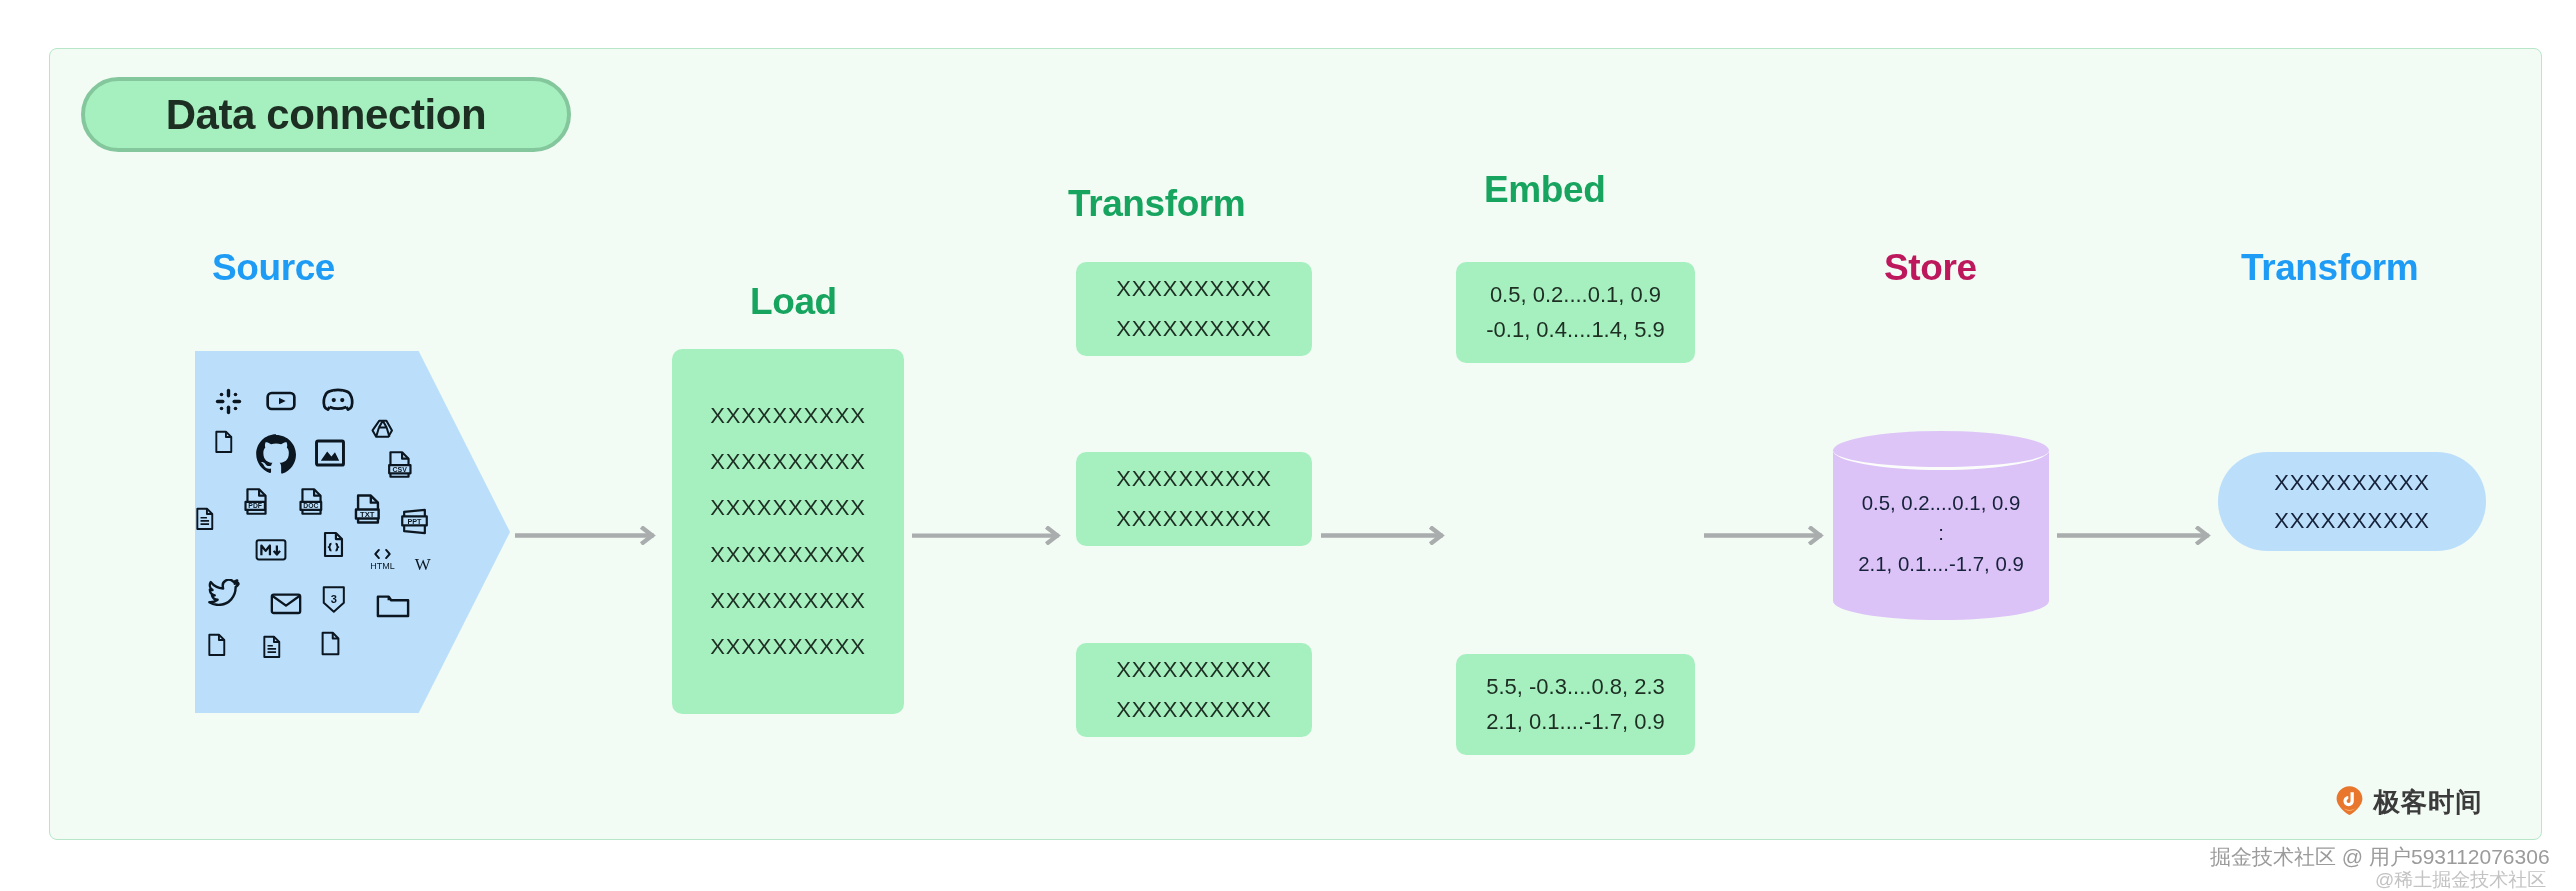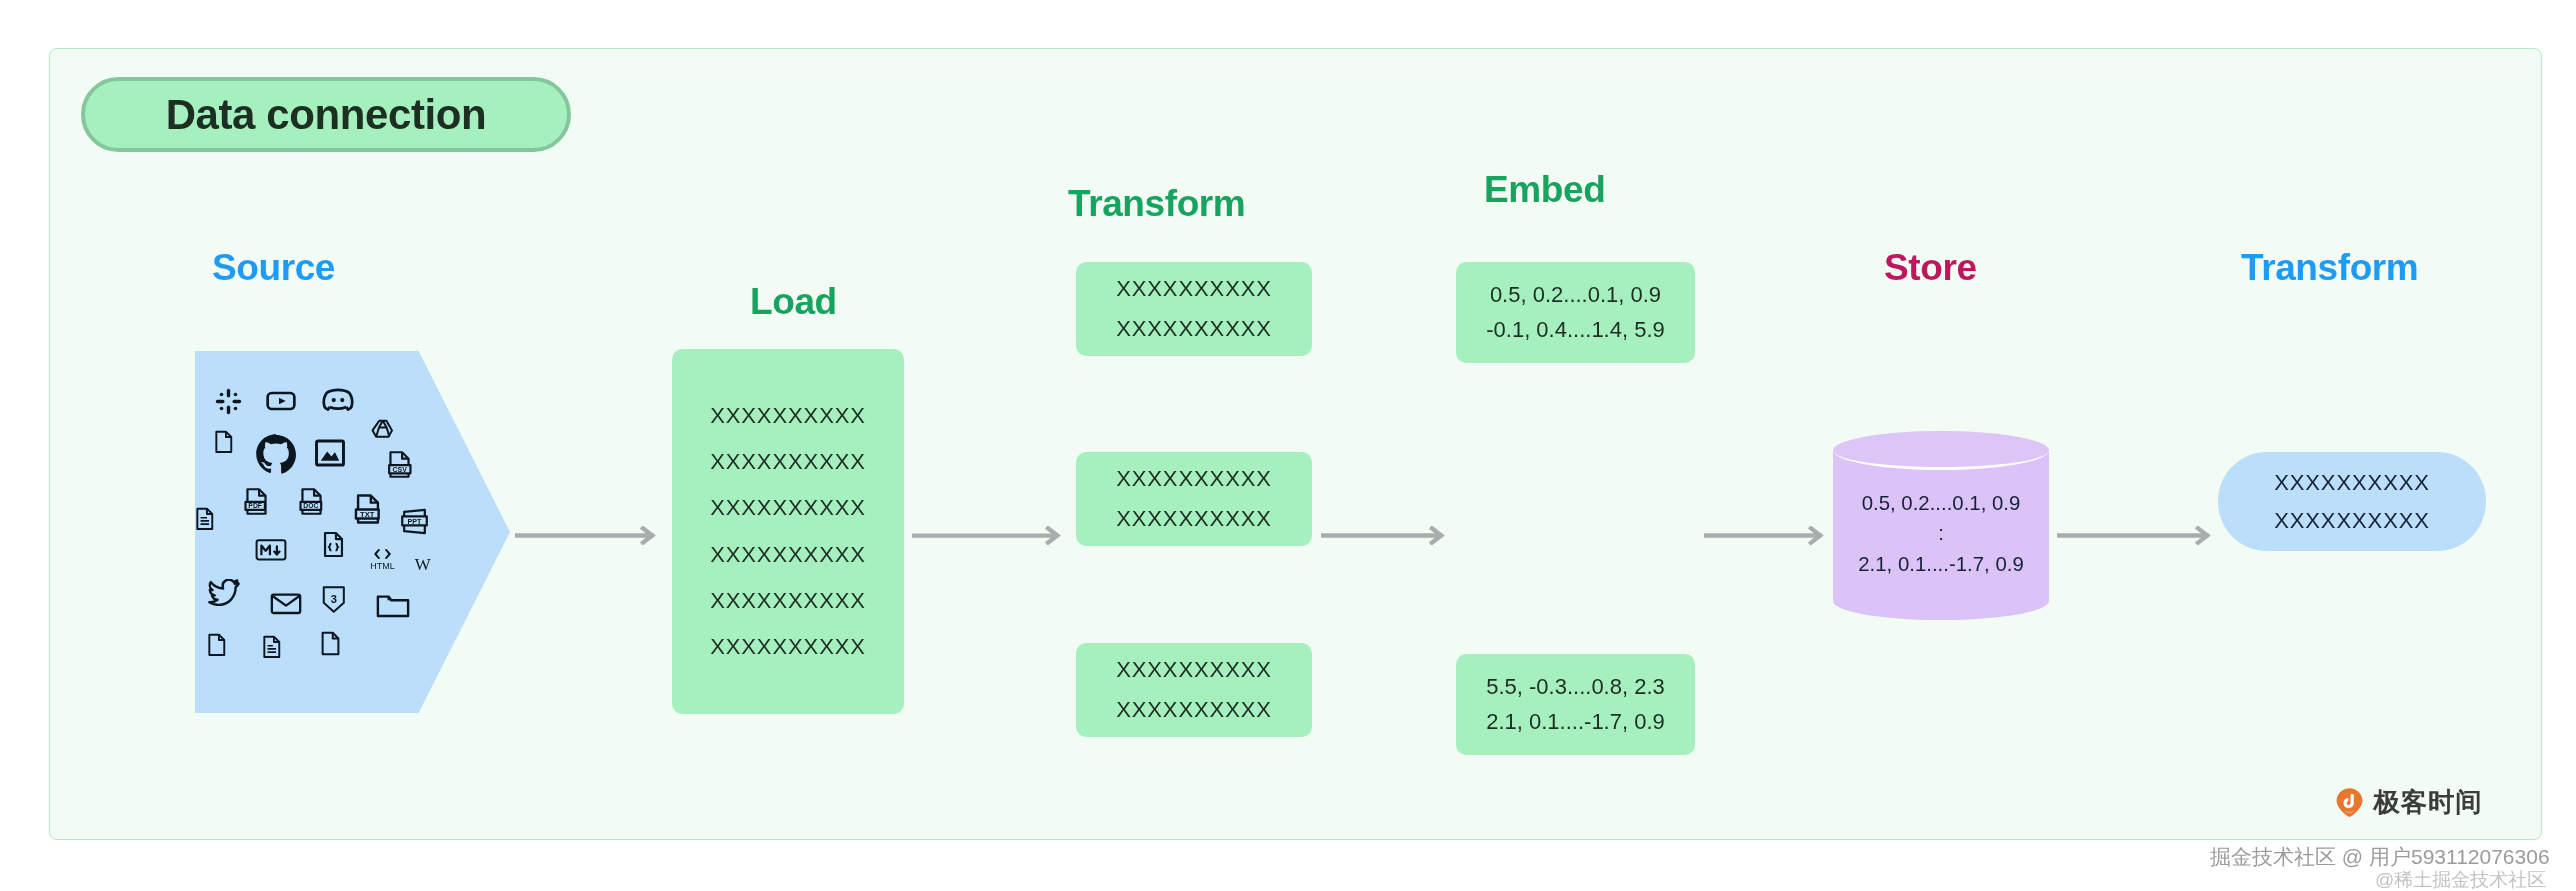--- a/index.html
+++ b/index.html
@@ -215,21 +215,20 @@
     height: 19px;
   }
   .flow-arrow svg { display: block; }
 
   
   #geektime-watermark {
     position: absolute;
     left: 2334px;
     top: 785px;
     display: flex;
-    align-items: center;
     gap: 8.5px;
   }
   #geektime-watermark .gt-mark {
     width: 31px;
     height: 31px;
     position: relative;
   }
   #geektime-watermark .gt-text {
     font-size: 26.4px;
     font-weight: bold;

